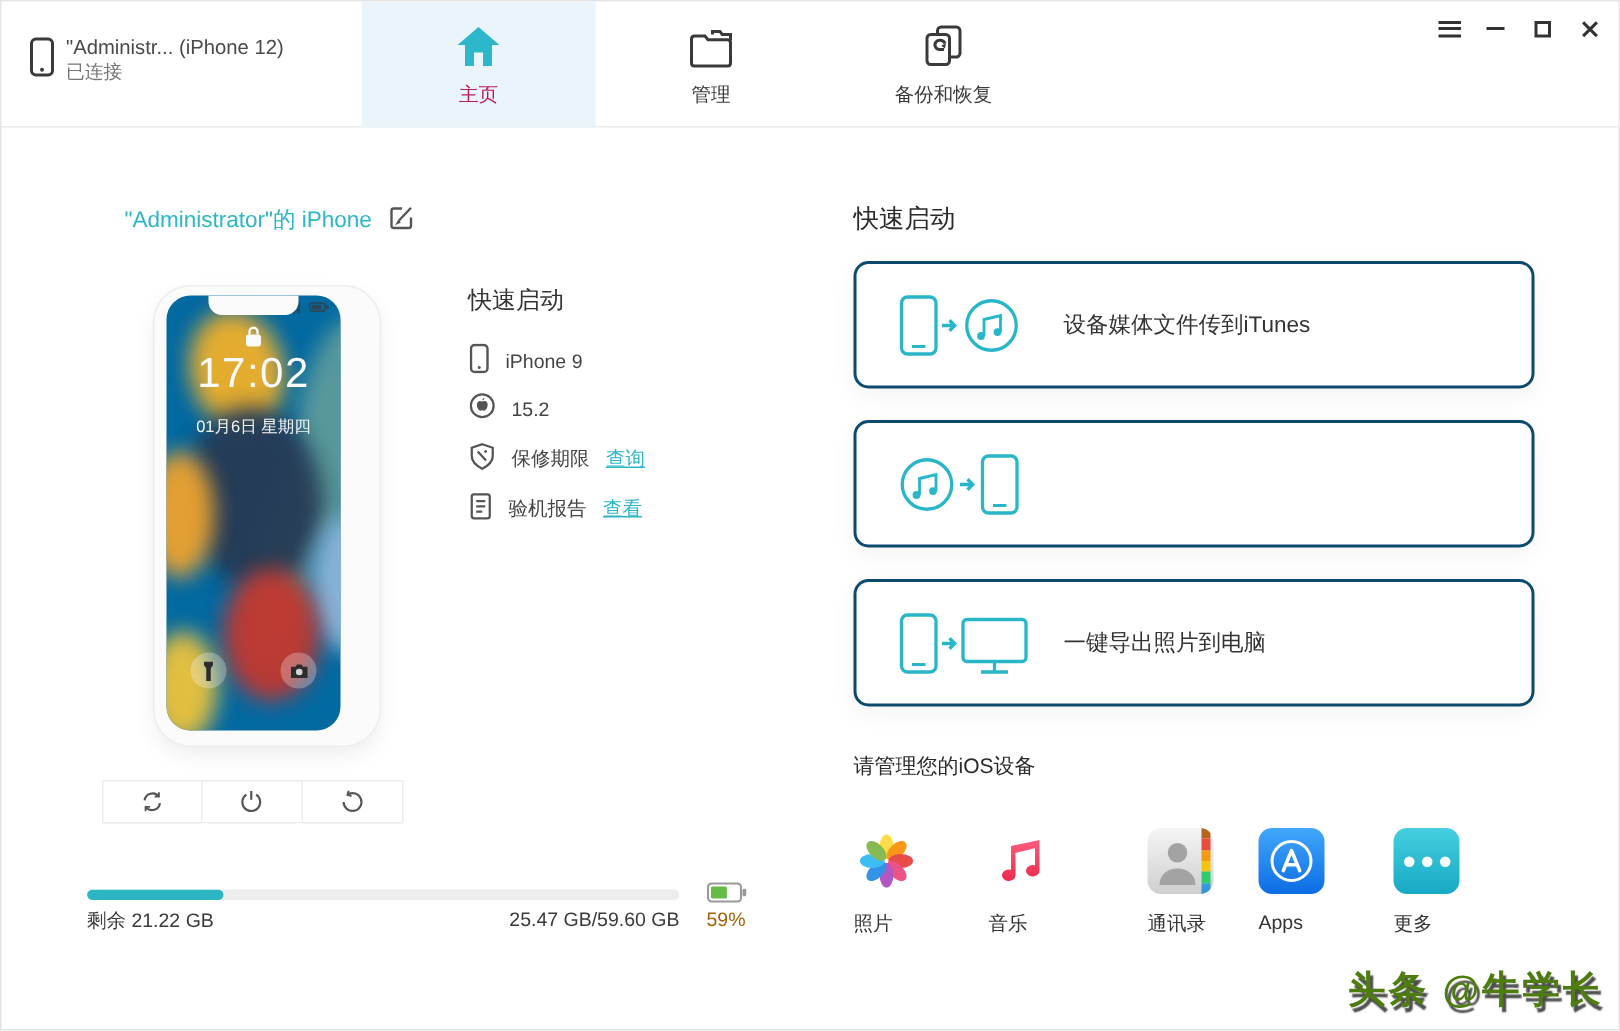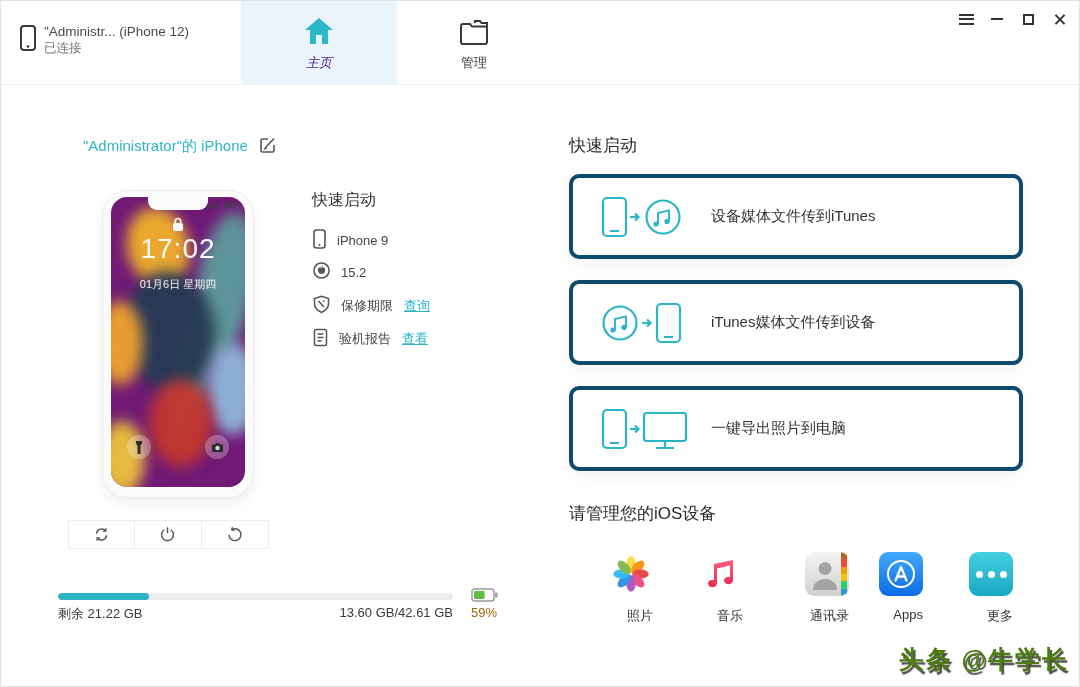--- a/index.html
+++ b/index.html
@@ -11,35 +11,35 @@
   }
   
   .titlebar { position:absolute; left:0; top:0; width:1080px; height:84px; background:#fff; border-bottom:1px solid #ebebeb; }
   .device-summary { position:absolute; left:18px; top:22px; display:flex; align-items:flex-start; gap:7px; cursor:default; }
   .device-summary .txt1 { font-size:13.5px; color:#4a4a4a; line-height:17px; }
   .device-summary .txt2 { font-size:12.5px; color:#777; line-height:17px; }
   .tab { position:absolute; top:0; width:156px; height:84px; display:flex; flex-direction:column; align-items:center; cursor:pointer; }
   .tab .ticon { margin-top:13px; height:34px; display:flex; align-items:center; justify-content:center; }
   .tab .tlabel { margin-top:6px; font-size:13px; color:#3a3a3a; }
   .tab.active { background:#e9f4fb; }
-  .tab.active .tlabel { color:#4c1d95;font-style:italic; }
+  .tab.active .tlabel { color:#be185d; }
   .win-controls { position:absolute; right:14px; top:10px; display:flex; gap:15px; align-items:center; }
   .wbtn { width:16px; height:16px; display:flex; align-items:center; justify-content:center; cursor:pointer; }
   .bars { width:15px; height:11px; display:flex; flex-direction:column; justify-content:space-between; }
   .bars i { display:block; height:2px; background:#333; }
   .minus { width:12px; height:2px; background:#333; }
   .maxbox { width:11px; height:11px; border:2px solid #333; }
   .xmark { position:relative; width:13px; height:13px; }
   .xmark:before,.xmark:after{ content:""; position:absolute; left:6px; top:0; width:2px; height:13px; background:#333; }
   .xmark:before{ transform:rotate(45deg);} .xmark:after{ transform:rotate(-45deg);}
   
   .device-title { position:absolute; left:82px; top:136px; font-size:15px; color:#2cb6c6; }
   .edit-btn { position:absolute; left:258px; top:135px; cursor:pointer; }
   .phone { position:absolute; left:102px; top:190px; width:150px; height:306px; background:#fbfbfb; border-radius:24px; box-shadow:0 0 0 1px #ededed, 0 6px 14px rgba(0,0,0,.07); }
-  .screen { position:absolute; left:8px; top:6px; width:134px; height:290px; border-radius:16px; overflow:hidden; background:#701a75; }
+  .screen { position:absolute; left:8px; top:6px; width:116px; height:290px; border-radius:16px; overflow:hidden; background:#0369a1; }
   .blob { position:absolute; border-radius:50%; filter:blur(7px); opacity:.95; }
   .notch { position:absolute; left:50%; top:0; transform:translateX(-50%); width:60px; height:13px; background:#fbfbfb; border-radius:0 0 9px 9px; }
   .sbar { position:absolute; right:7px; top:4px; display:flex; gap:3px; align-items:center; opacity:.75; }
   .lockg { position:absolute; left:50%; top:20px; transform:translateX(-50%); }
   .ptime { position:absolute; left:0; top:36px; width:100%; text-align:center; font-size:28px; font-weight:300; color:#fafafa; letter-spacing:1px; }
   .pdate { position:absolute; left:0; top:80px; width:100%; text-align:center; font-size:11px; color:#f4f4f4; }
   .qcirc { position:absolute; bottom:28px; width:24px; height:24px; border-radius:50%; background:rgba(250,250,250,.28); display:flex; align-items:center; justify-content:center; }
   .qcirc.fl { left:16px; } .qcirc.cam { right:16px; }
   .info-head { position:absolute; left:311px; top:189px; font-size:16px; color:#333; }
   .info-row { position:absolute; left:312px; display:flex; align-items:center; gap:11px; font-size:13px; color:#444; }
@@ -48,25 +48,25 @@
   .actions .abtn { display:flex; align-items:center; justify-content:center; border-right:1px solid #ececec; cursor:pointer; }
   .actions .abtn:last-child { border-right:none; }
   .bar { position:absolute; left:57px; top:592px; width:395px; height:7px; border-radius:3.5px; background:#ededed; overflow:hidden; }
   .bar .fill { height:100%; border-radius:3.5px; background:#2cb5c3; }
   .st-remaining { position:absolute; left:57px; top:604px; font-size:13px; color:#3a3a3a; }
   .st-usage { position:absolute; left:252px; top:604px; width:200px; text-align:right; font-size:13px; color:#3a3a3a; }
   .batt { position:absolute; left:470px; top:587px; }
   .st-pct { position:absolute; left:466px; top:604px; width:34px; text-align:center; font-size:13px; color:#a16207; }
   
   .qs-head { position:absolute; left:568px; top:133px; font-size:17px; color:#2b2b2b; }
-  .card { position:absolute; left:568px; width:454px; height:85px; background:#fff; border:4px solid #0c4a6e; border-radius:10px; box-shadow:0 5px 16px rgba(0,0,0,.05); display:flex; align-items:center; padding-left:28px; cursor:pointer; }
+  .card { position:absolute; left:568px; width:454px; height:85px; background:#fff; border:2px solid #0c4a6e; border-radius:10px; box-shadow:0 5px 16px rgba(0,0,0,.05); display:flex; align-items:center; padding-left:28px; cursor:pointer; }
   .card .icons { display:flex; align-items:center; gap:6px; width:110px; }
   .card .clabel { font-size:15px; color:#333; }
-  .mg-head { position:absolute; left:568px; top:501px; font-size:17px; color:#2b2b2b; }
-  .appitem { position:absolute; top:551px; width:84px; display:flex; flex-direction:column; align-items:flex-end; gap:11px; cursor:pointer; }
+  .mg-head { position:absolute; left:568px; top:501px; font-size:14px; color:#2b2b2b; }
+  .appitem { position:absolute; top:551px; width:84px; display:flex; flex-direction:column; align-items:flex-start; gap:11px; cursor:pointer; }
   .appitem .alabel { font-size:13px; color:#333; }
   .ic44 { width:44px; height:44px; border-radius:9px; position:relative; }
   .appstore { background:linear-gradient(180deg,#41a8fb,#0c6ce4); display:flex; align-items:center; justify-content:center; }
   .moreapp { background:linear-gradient(180deg,#45cfe0,#17a9c4); display:flex; align-items:center; justify-content:center; gap:5px; }
   .moreapp i { width:7px; height:7px; border-radius:50%; background:#fff; }
   .contacts { background:linear-gradient(180deg,#f5f5f5,#cfcfcf); overflow:hidden; }
   .contacts .strip { position:absolute; right:2px; top:0; width:6px; height:100%; display:flex; flex-direction:column; }
   .contacts .strip i { flex:1; }
   .watermark { position:absolute; right:10px; bottom:10px; font-size:25px; font-weight:bold; color:#4d7c0f; text-shadow:2px 3px 1px rgba(45,45,45,.85); letter-spacing:2px; }
 </style>
@@ -102,20 +102,31 @@
     <div class="tab" style="left:395px;">
       <span class="ticon">
         <svg width="34" height="30" viewBox="0 0 34 30" fill="none" stroke="#3a3a3a" stroke-width="2">
           <path d="M18 7 V5 h5 l1.5 2 H30 v4"></path>
           <path d="M4 10 c0-1.2.8-2 2-2 h7 l2 2.5 H28 c1.2 0 2 .8 2 2 V26 c0 1.2-.8 2-2 2 H6 c-1.2 0-2-.8-2-2 Z"></path>
         </svg>
       </span>
       <span class="tlabel">管理</span>
     </div>
 
+    <div class="tab" style="left:550px;">
+      <span class="ticon">
+        <svg width="34" height="32" viewBox="0 0 34 32" fill="none" stroke="#3a3a3a" stroke-width="2">
+          <rect x="13" y="3" width="15" height="20" rx="2.5"></rect>
+          <rect x="6" y="8" width="15" height="20" rx="2.5" fill="#fff"></rect>
+          <path d="M18 14 c-1-2.5-4.5-3-6 -1 -1.6 2 -.3 5 2.4 5 l3 0"></path>
+          <path d="M15.5 15.5 L18.6 13.8 L18 17.3" fill="#3a3a3a" stroke="none"></path>
+        </svg>
+      </span>
+      <span class="tlabel">备份和恢复</span>
+    </div>
 
 
     <div class="win-controls">
       <span class="wbtn">
           <span class="bars">
             <i></i>
             <i></i>
             <i></i>
           </span>
         </span>
@@ -244,21 +255,21 @@
         <path d="M7 4.2 a7 7 0 1 1-3.4 6"></path>
           <path d="M7.6 1.4 l-1 3.2 3.2.9" stroke-width="1.5"></path>
       </svg>
     </span>
   </div>
 
   <div class="bar">
     <div class="fill" style="width: 23%;"></div>
   </div>
   <div class="st-remaining">剩余 21.22 GB</div>
-  <div class="st-usage">13.60 GB/42.61 GB</div>
+  <div class="st-usage">25.47 GB/59.60 GB</div>
   <span class="batt">
     <svg width="27" height="14" viewBox="0 0 27 14">
         <rect x="1" y="1" width="22" height="12" rx="2.5" fill="#fff" stroke="#9a9a9a" stroke-width="1.4"></rect>
         <rect x="3" y="3" width="10.6" height="8" rx="1" fill="#64bc46"></rect>
         <rect x="24" y="4.5" width="2.5" height="5" rx="1" fill="#9a9a9a"></rect>
       </svg>
   </span>
   <div class="st-pct">59%</div>
 
   <div class="qs-head">快速启动</div>
@@ -283,21 +294,20 @@
       <svg width="100" height="46" viewBox="0 0 100 46" fill="none" stroke="#29b6c8" stroke-width="2.2">
         <circle cx="19" cy="23" r="16.5"></circle>
         <path d="M14 30 v-11 l11-2.6 v11" stroke-width="1.9"></path>
           <circle cx="12" cy="30" r="2.6" fill="#29b6c8" stroke="none"></circle>
           <circle cx="23" cy="27.4" r="2.6" fill="#29b6c8" stroke="none"></circle>
         <path d="M41 23 h8 M46 19.5 l3.5 3.5 -3.5 3.5"></path>
         <rect x="56" y="4" width="23" height="38" rx="4"></rect>
           <path d="M63 37 h9" stroke-width="2"></path>
       </svg>
     </span>
-    <span class="clabel">iTunes媒体文件传到设备</span>
   </div>
 
   <div class="card" style="top:385px;">
     <span class="icons">
       <svg width="100" height="48" viewBox="0 0 100 48" fill="none" stroke="#29b6c8" stroke-width="2.2">
         <rect x="2" y="5" width="23" height="38" rx="4"></rect>
           <path d="M9 38 h9" stroke-width="2"></path>
         <path d="M29 24 h8 M34 20.5 l3.5 3.5 -3.5 3.5"></path>
         <rect x="43" y="8" width="42" height="28" rx="2.5"></rect>
         <path d="M64 36 v6 M55 43 h18"></path>

